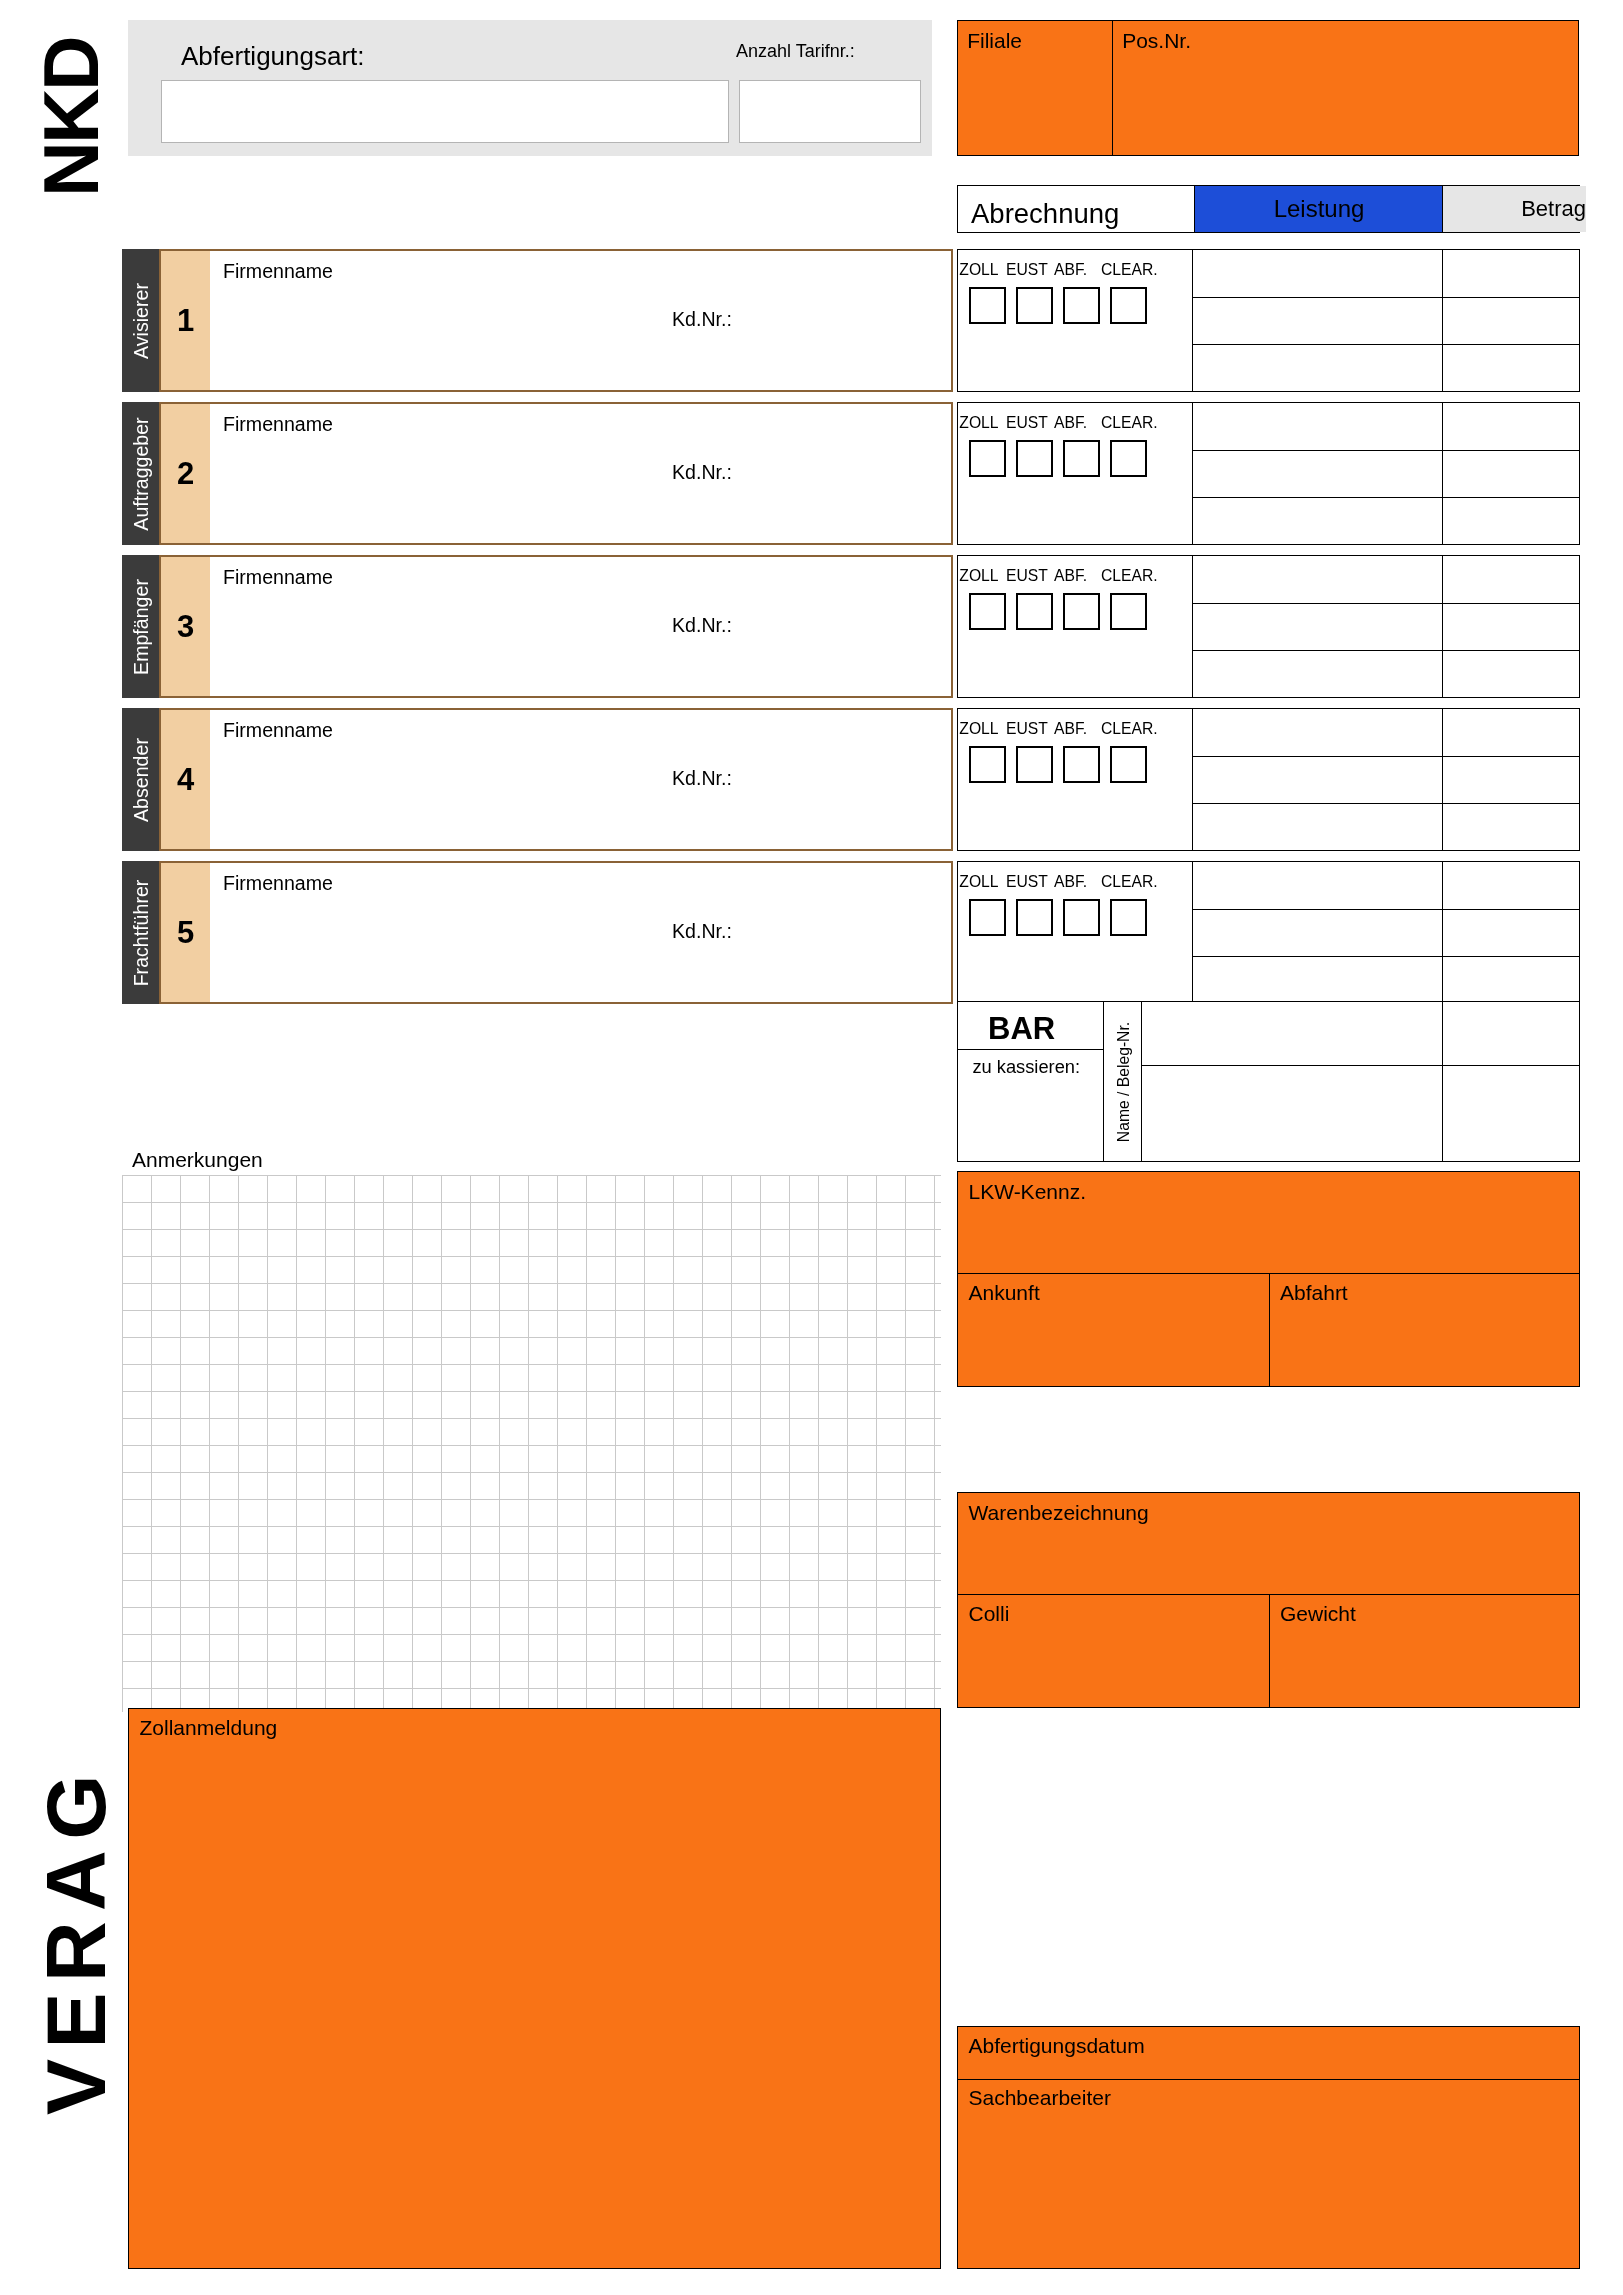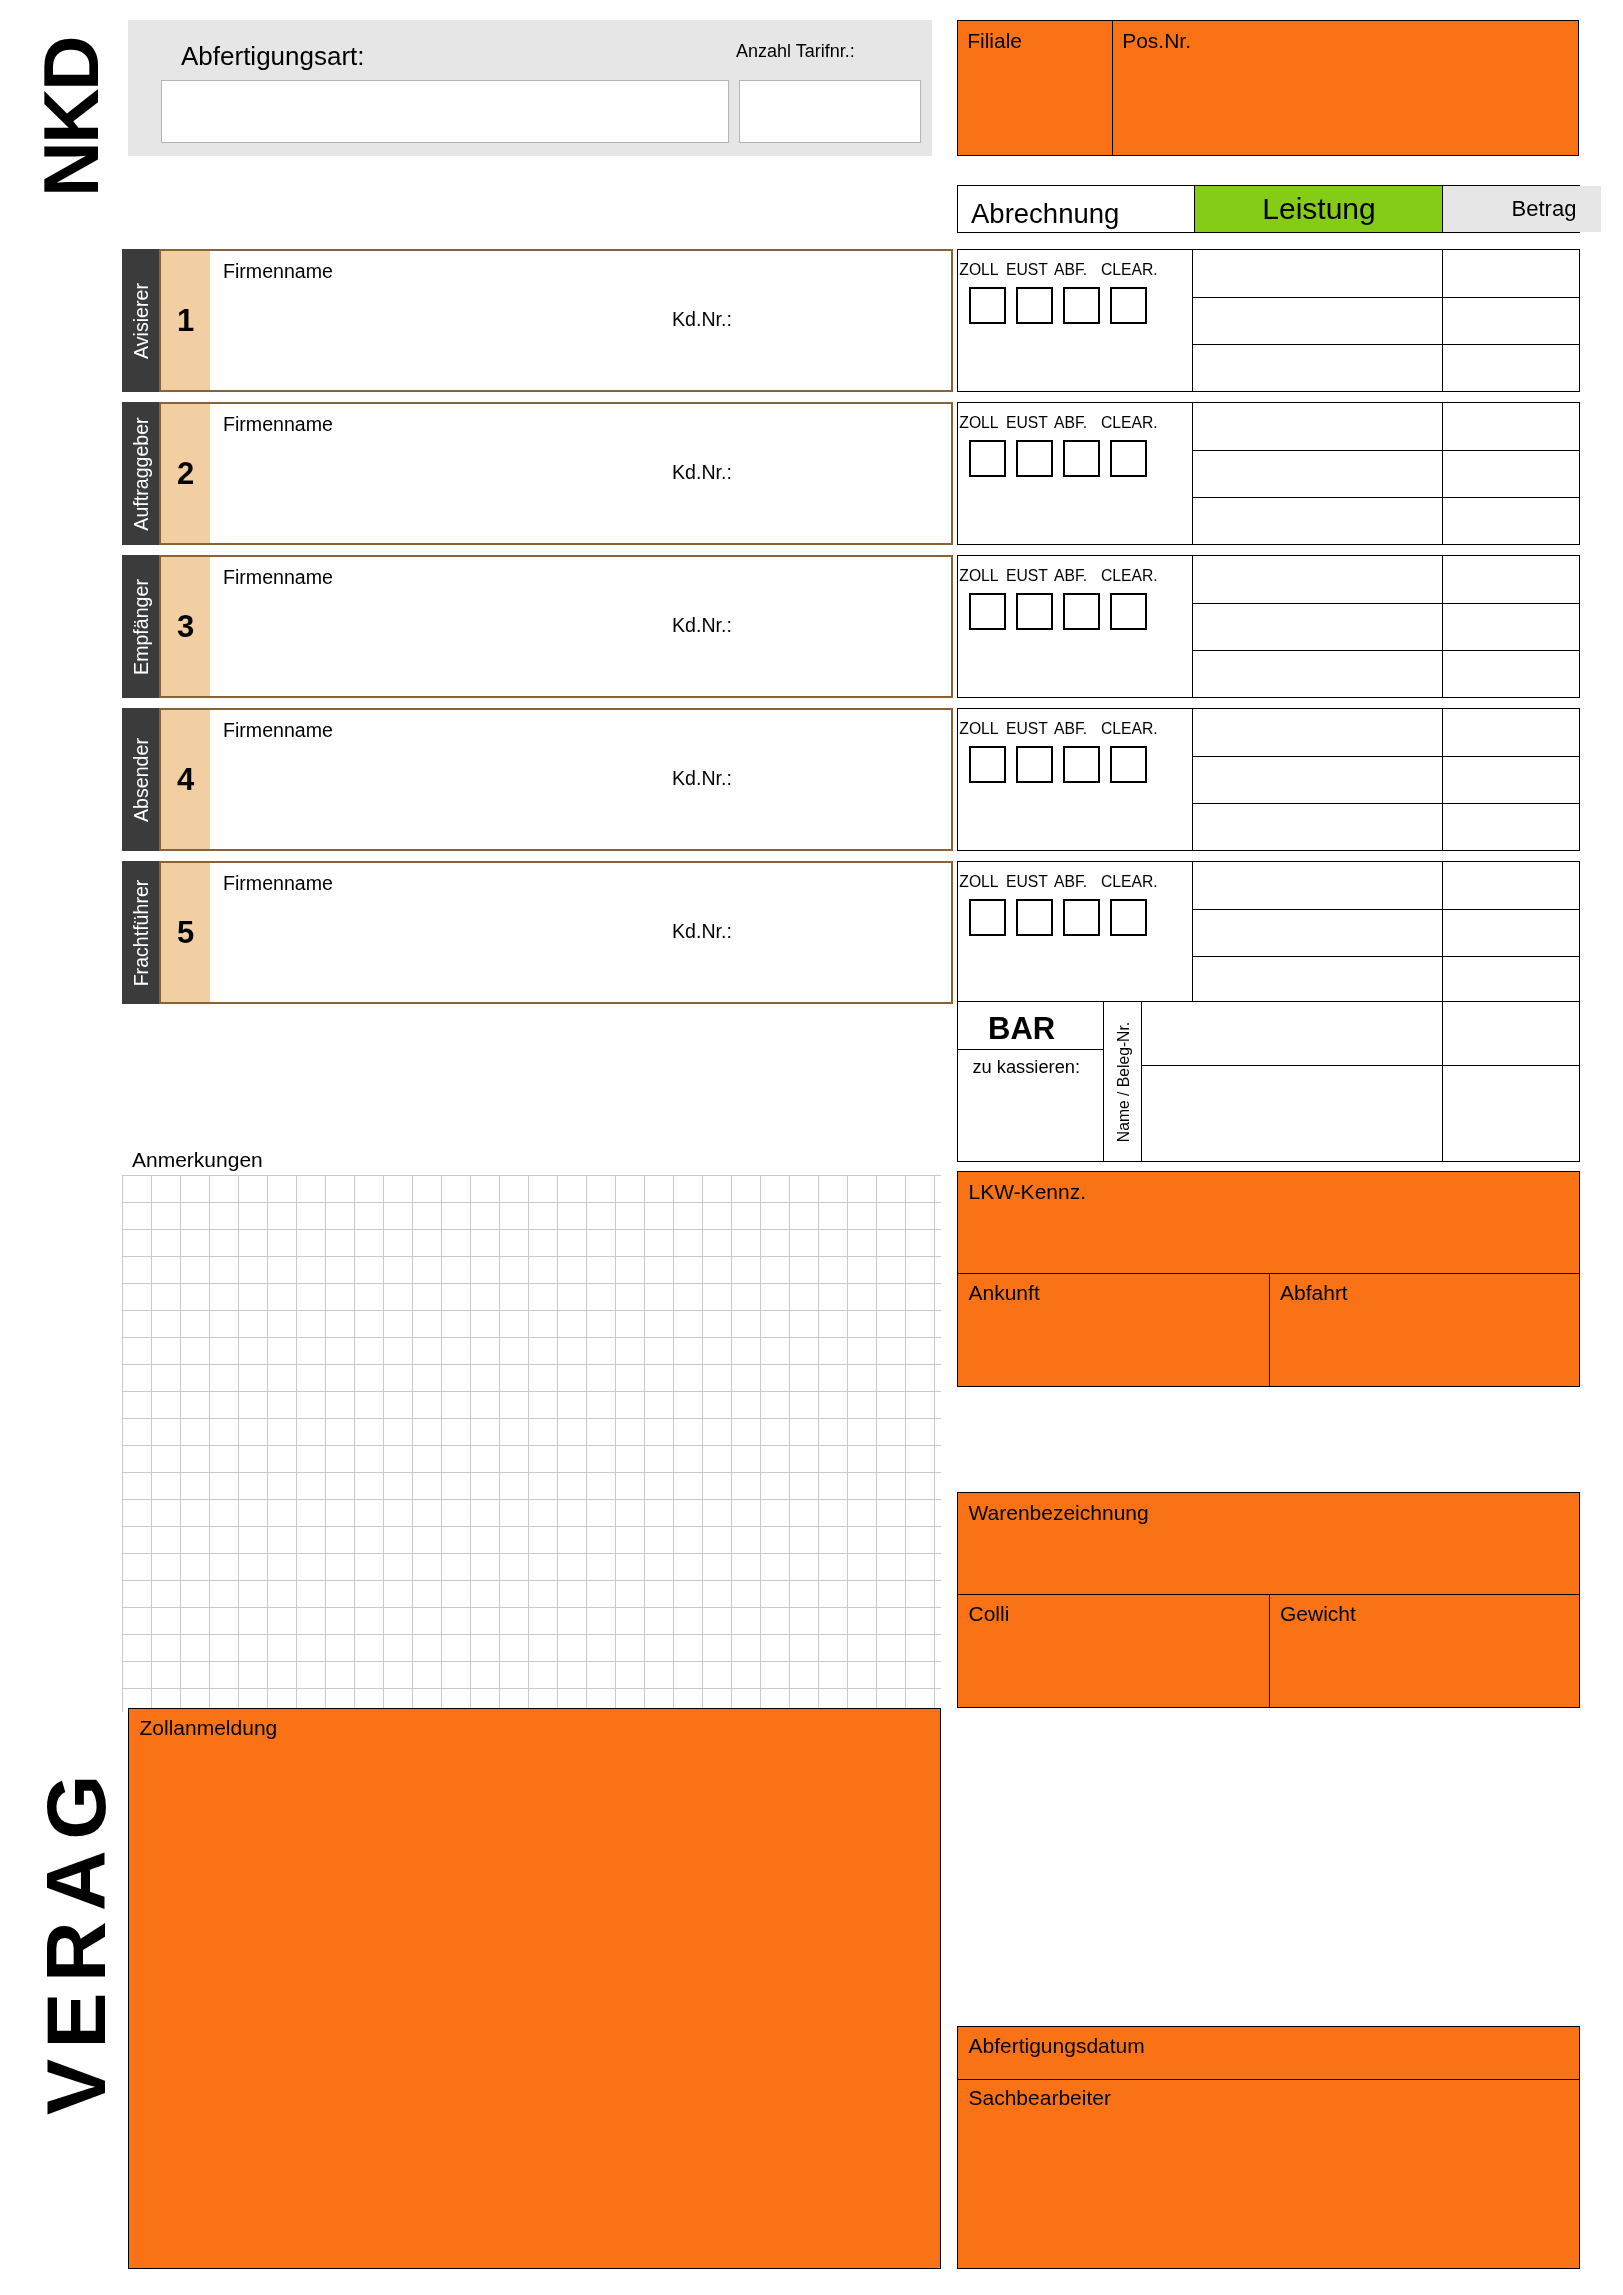--- a/index.html
+++ b/index.html
@@ -148,37 +148,37 @@
     left: 13px;
     top: 11.8px;
     font-size: 27.5px;
   }
   #leistung-cell {
     position: absolute;
     left: 236px;
     top: 0px;
     width: 249px;
     height: 46px;
-    background: #84cc16;
+    background: #1d4ed8;
     border-left: 1.3px solid #000;
     box-sizing: border-box;
     text-align: center;
     line-height: 46px;
-    font-size: 30px;
+    font-size: 24px;
   }
   #betrag-cell {
     position: absolute;
     left: 484px;
     top: 0px;
-    width: 159px;
+    width: 144px;
     height: 46px;
     background: #e6e6e6;
     border-left: 1.3px solid #000;
     box-sizing: border-box;
-    text-align: center;
+    text-align: right;
     line-height: 46px;
     font-size: 22px;
     padding-left: 44px;
   }
 
   
   .party-row {
     position: absolute;
     left: 122px;
     width: 831px;

